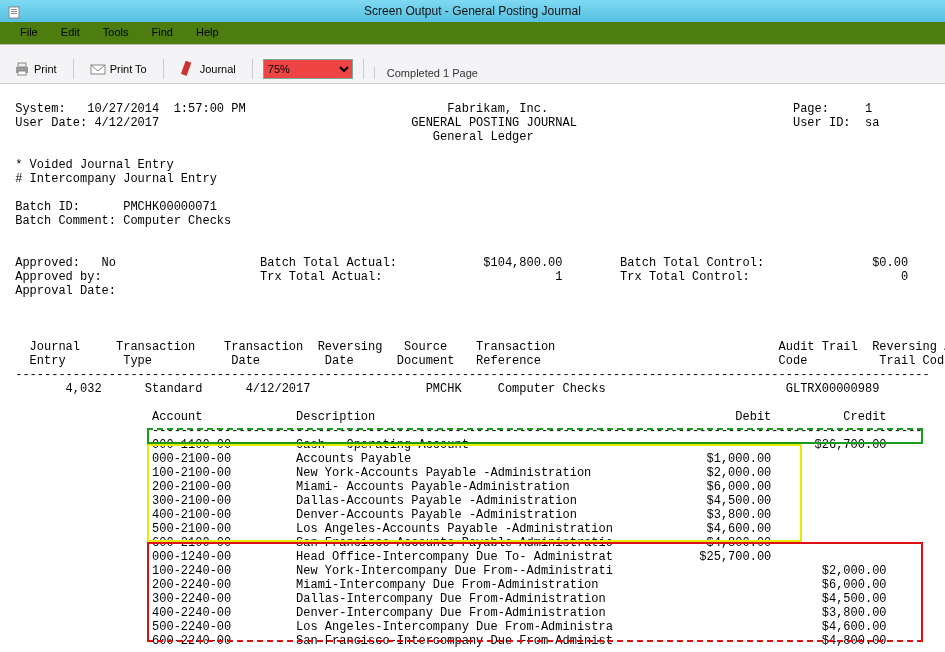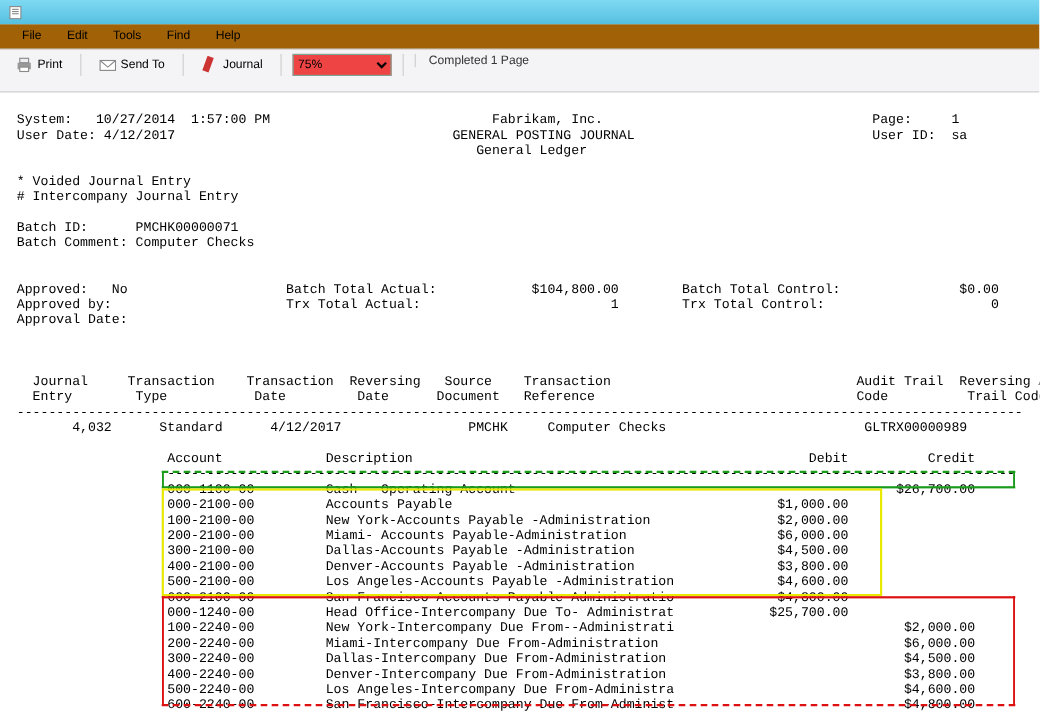--- a/index.html
+++ b/index.html
@@ -1,21 +1,21 @@
 <!DOCTYPE html>
 <html><head>
 <meta charset="utf-8">
 <style>
   html,body{margin:0;padding:0;font-family:"Segoe UI",Tahoma,sans-serif;font-size:11px;color:#000;background:#fff;width:945px}
   .titlebar{background:linear-gradient(#7fd9f2,#55c0e0);height:22px;line-height:22px;color:#111;padding-left:8px;position:relative}
   .titlebar .title{position:absolute;left:50%;transform:translateX(-50%);font-size:12px}
   .titlebar .sysicon{display:inline-block;width:12px;height:14px;margin-right:6px;vertical-align:middle}
-  .menubar{background:#a16207;height:22px;border-bottom:1px solid #bbb;padding-left:10px}
+  .menubar{background:#4d7c0f;height:22px;border-bottom:1px solid #bbb;padding-left:10px}
   .menubar span{display:inline-block;padding:4px 10px;cursor:default}
-  .toolbar{background:#f4f4f7;height:30px;border-bottom:1px solid #ccc;padding:4px 8px;display:flex;align-items:flex-start;gap:6px}
+  .toolbar{background:#f4f4f7;height:30px;border-bottom:1px solid #ccc;padding:4px 8px;display:flex;align-items:flex-end;gap:6px}
   .toolbar .btn{display:inline-flex;align-items:center;gap:4px;padding:2px 6px;cursor:default}
   .toolbar select{font-size:11px;height:20px;width:90px;background:#ef4444;border:1px solid #7a9}
   .toolbar .sep{width:1px;height:20px;background:#ccc;margin:0 4px}
   .toolbar .status{border-left:1px solid #ccc;padding-left:12px;color:#333}
   .report{font-family:"Courier New",monospace;font-size:12px;white-space:pre;padding:6px 8px 10px 8px;line-height:14px}
   .hl{position:absolute;pointer-events:none;box-sizing:border-box}
   .hl-green{border:2px solid #1a9b1a}
   .hl-yellow{border:2px solid #e8e800}
   .hl-red{border:2px solid #d11}
   .reportwrap{position:relative}
@@ -26,20 +26,21 @@
 
 <div class="titlebar">
   <span class="sysicon">
     <svg width="12" height="14">
         <rect x="1" y="2" width="10" height="11" fill="#fff" stroke="#888"></rect>
         <rect x="3" y="4" width="6" height="1" fill="#888"></rect>
         <rect x="3" y="6" width="6" height="1" fill="#888"></rect>
         <rect x="3" y="8" width="6" height="1" fill="#888"></rect>
       </svg>
   </span>
+  <span class="title">Screen Output - General Posting Journal</span>
 </div>
 
 <div class="menubar">
   <span>File</span>
   <span>Edit</span>
   <span>Tools</span>
   <span>Find</span>
   <span>Help</span>
 </div>
 
@@ -55,21 +56,21 @@
     <span>Print</span>
   </span>
   <span class="sep"></span>
   <span class="btn">
     <span>
         <svg width="16" height="16">
           <rect x="1" y="4" width="14" height="9" fill="#fff" stroke="#888"></rect>
           <path d="M1 4 L8 10 L15 4" fill="none" stroke="#888"></path>
         </svg>
       </span>
-    <span>Send To</span>
+    <span>Print To</span>
   </span>
   <span class="sep"></span>
   <span class="btn">
     <span>
         <svg width="16" height="16">
           <rect x="3" y="1" width="6" height="14" fill="#c33" transform="rotate(20 8 8)"></rect>
         </svg>
       </span>
     <span>Journal</span>
   </span>

